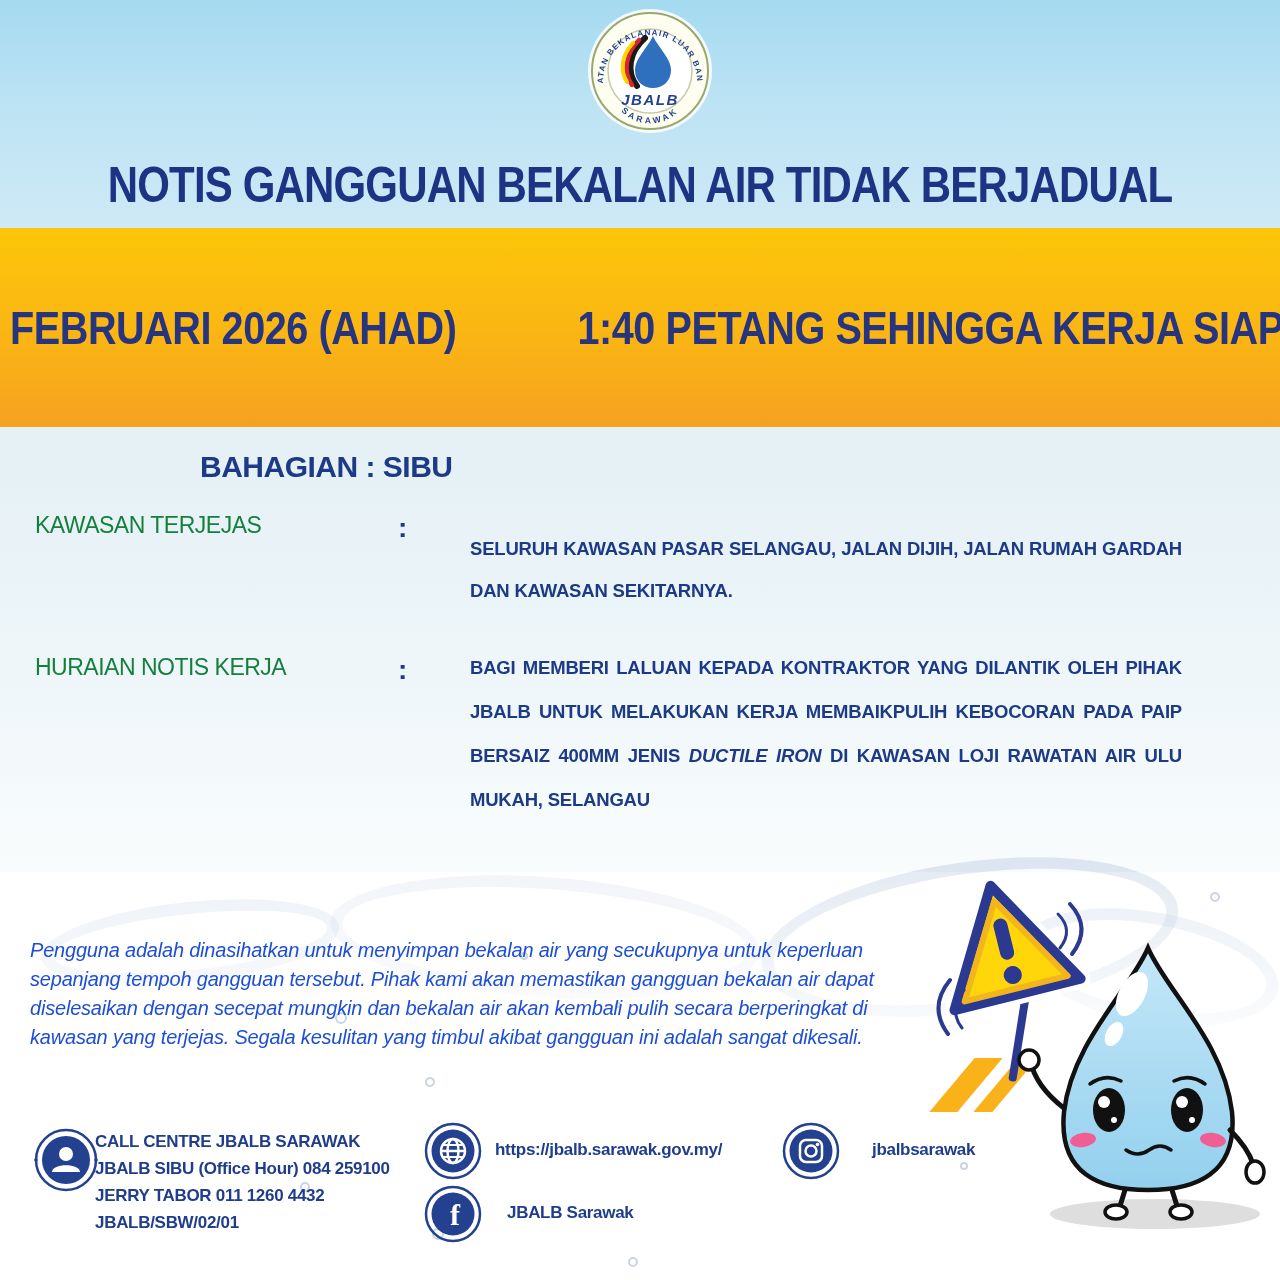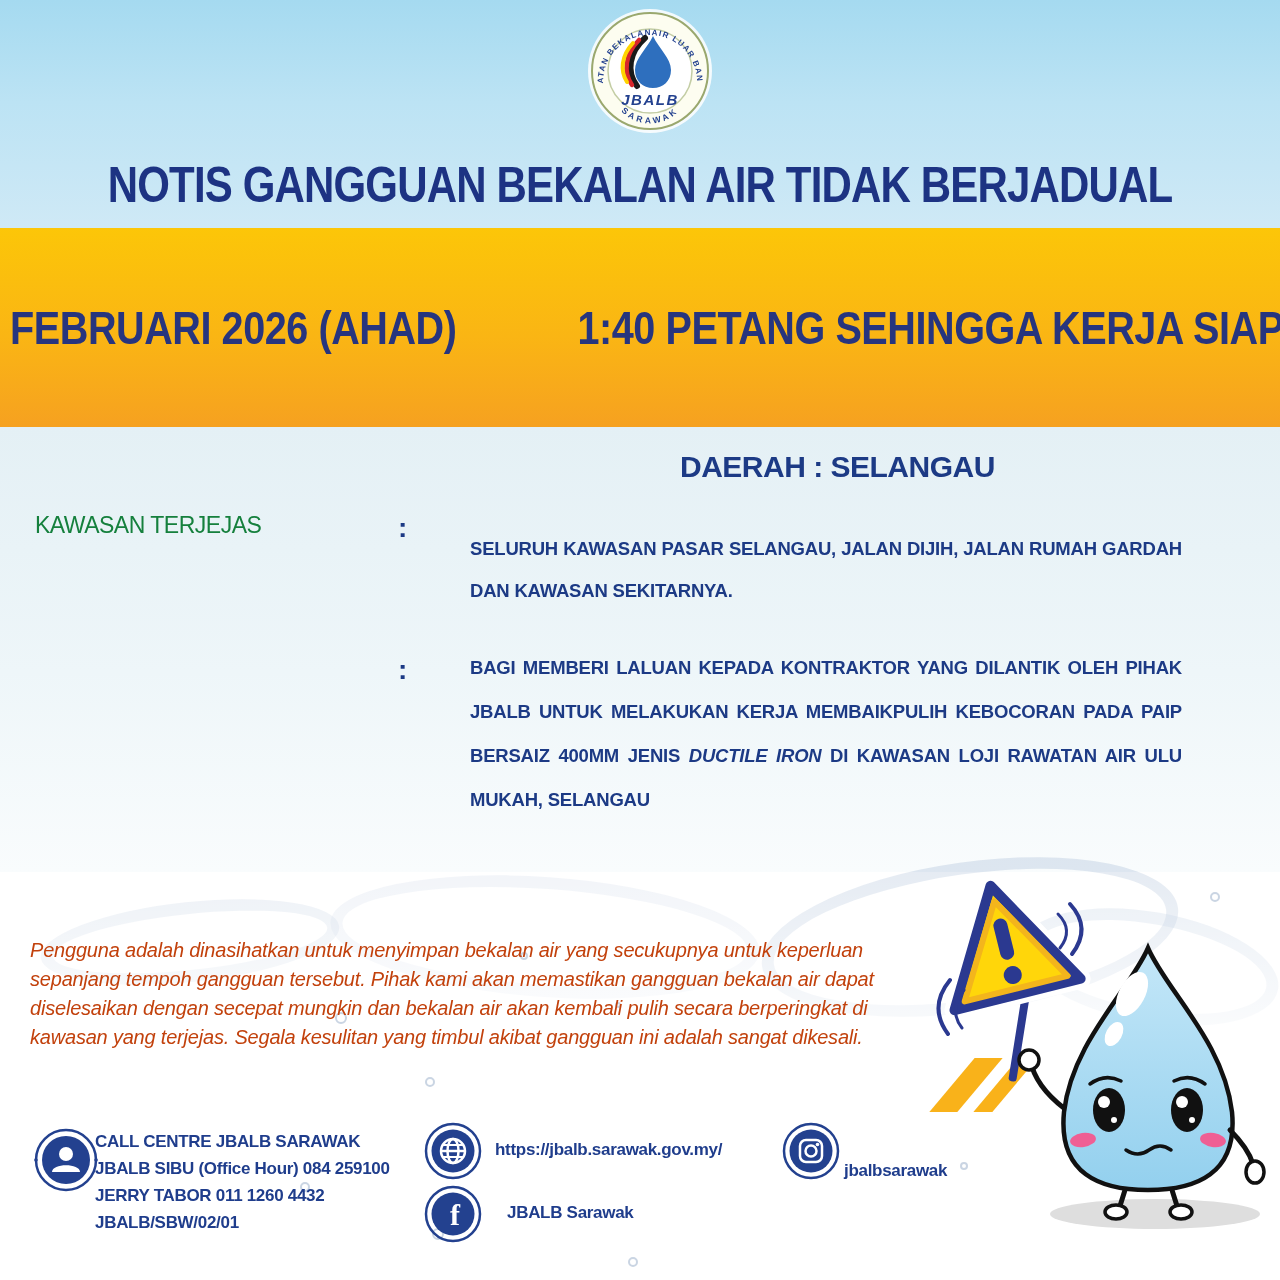--- a/index.html
+++ b/index.html
@@ -63,21 +63,21 @@
   .swirl.s3 { left:760px; top:-10px; width:420px; height:150px; transform:rotate(-8deg);
               border-color:rgba(170,190,215,.35); }
   .swirl.s4 { left:1020px; top:40px; width:260px; height:110px; transform:rotate(10deg);
               border-color:rgba(170,190,215,.28); }
   .swirl-fade { position:absolute; left:0; top:0; width:1280px; height:260px;
     background:linear-gradient(180deg,rgba(255,255,255,.15) 0%,rgba(255,255,255,.9) 70%,#ffffff 100%); }
   .bubble { position:absolute; border-radius:50%; border:2px solid rgba(150,172,200,.5); }
   
   .advisory {
     position:absolute; left:30px; top:936px; width:905px;
-    font-size:20px; font-style:italic; font-weight:500; color:#c2410c; line-height:29px;
+    font-size:20px; font-style:italic; font-weight:500; color:#1d4ed8; line-height:29px;
     letter-spacing:-0.2px;
   }
   
   .hubungi-band {
     position:absolute; left:0; top:1058px; width:940px; height:54px;
     background:linear-gradient(180deg,#fcbd17 0%,#f7a91c 100%);
     clip-path:polygon(0 0,100% 0,calc(100% - 46px) 100%,0 100%);
     display:flex; align-items:center; justify-content:center;
   }
   .hubungi-title { font-size:30px; font-weight:700; color:#1d3383; letter-spacing:-0.5px;
@@ -85,21 +85,21 @@
   .stripe { position:absolute; top:1058px; height:54px; background:#f9b21a; transform:skewX(-40deg); }
   .stripe.st1 { left:952px; width:28px; }
   .stripe.st2 { left:996px; width:19px; }
   
   .contact-icon { position:absolute; }
   .contact-text { position:absolute; font-weight:700; color:#1f3d8c; letter-spacing:-0.3px; white-space:nowrap; }
   .phone-block { position:absolute; left:95px; top:1128px; font-size:17px; font-weight:700;
     color:#1f3d8c; line-height:27px; letter-spacing:-0.3px; white-space:nowrap; }
   .website-text  { left:495px; top:1140px; font-size:17px; }
   .facebook-text { left:495px; top:1203px; font-size:17px;margin-left:12px; }
-  .instagram-text{ left:844px; top:1140px; font-size:17px;margin-top:21px; }
+  .instagram-text{ left:872px; top:1140px; font-size:17px; }
   .mascot-wrap { position:absolute; left:920px; top:862px; width:350px; height:375px; }
 </style>
 </head>
 <body>
 
 <div class="poster">
 
   <div class="header-band">
     <div class="logo-wrap">
       <svg width="130" height="130" viewBox="0 0 130 130">
@@ -129,27 +129,28 @@
   </div>
 
   <div class="schedule-band">
     <div class="schedule-line">1 FEBRUARI 2026 (AHAD)</div>
     <div class="schedule-line">1:40 PETANG SEHINGGA KERJA SIAP</div>
   </div>
 
   <div class="body-band"></div>
 
   <div class="region-row">
-    <span class="region-daerah">DAERAH : SELANGAU</span>
+    <span class="region-bahagian">BAHAGIAN : SIBU</span>
   </div>
 
   <div class="section-label kawasan-label">KAWASAN TERJEJAS</div>
   <div class="section-colon kawasan-colon">:</div>
   <div class="section-body kawasan-body">SELURUH KAWASAN PASAR SELANGAU, JALAN DIJIH, JALAN RUMAH GARDAH DAN KAWASAN SEKITARNYA.</div>
 
+  <div class="section-label huraian-label">HURAIAN NOTIS KERJA</div>
   <div class="section-colon huraian-colon">:</div>
   <div class="section-body huraian-body"><span>BAGI MEMBERI LALUAN KEPADA KONTRAKTOR YANG DILANTIK OLEH PIHAK JBALB UNTUK MELAKUKAN KERJA MEMBAIKPULIH KEBOCORAN PADA PAIP BERSAIZ 400MM JENIS</span> <i>DUCTILE IRON</i> <span>DI KAWASAN LOJI RAWATAN AIR ULU MUKAH, SELANGAU</span></div>
 
   <div class="splash-band">
     <div class="swirl s1"></div>
     <div class="swirl s2"></div>
     <div class="swirl s3"></div>
     <div class="swirl s4"></div>
     <div class="swirl-fade"></div>
     <div class="bubble" style="left:335px;top:140px;width:12px;height:12px;"></div>

